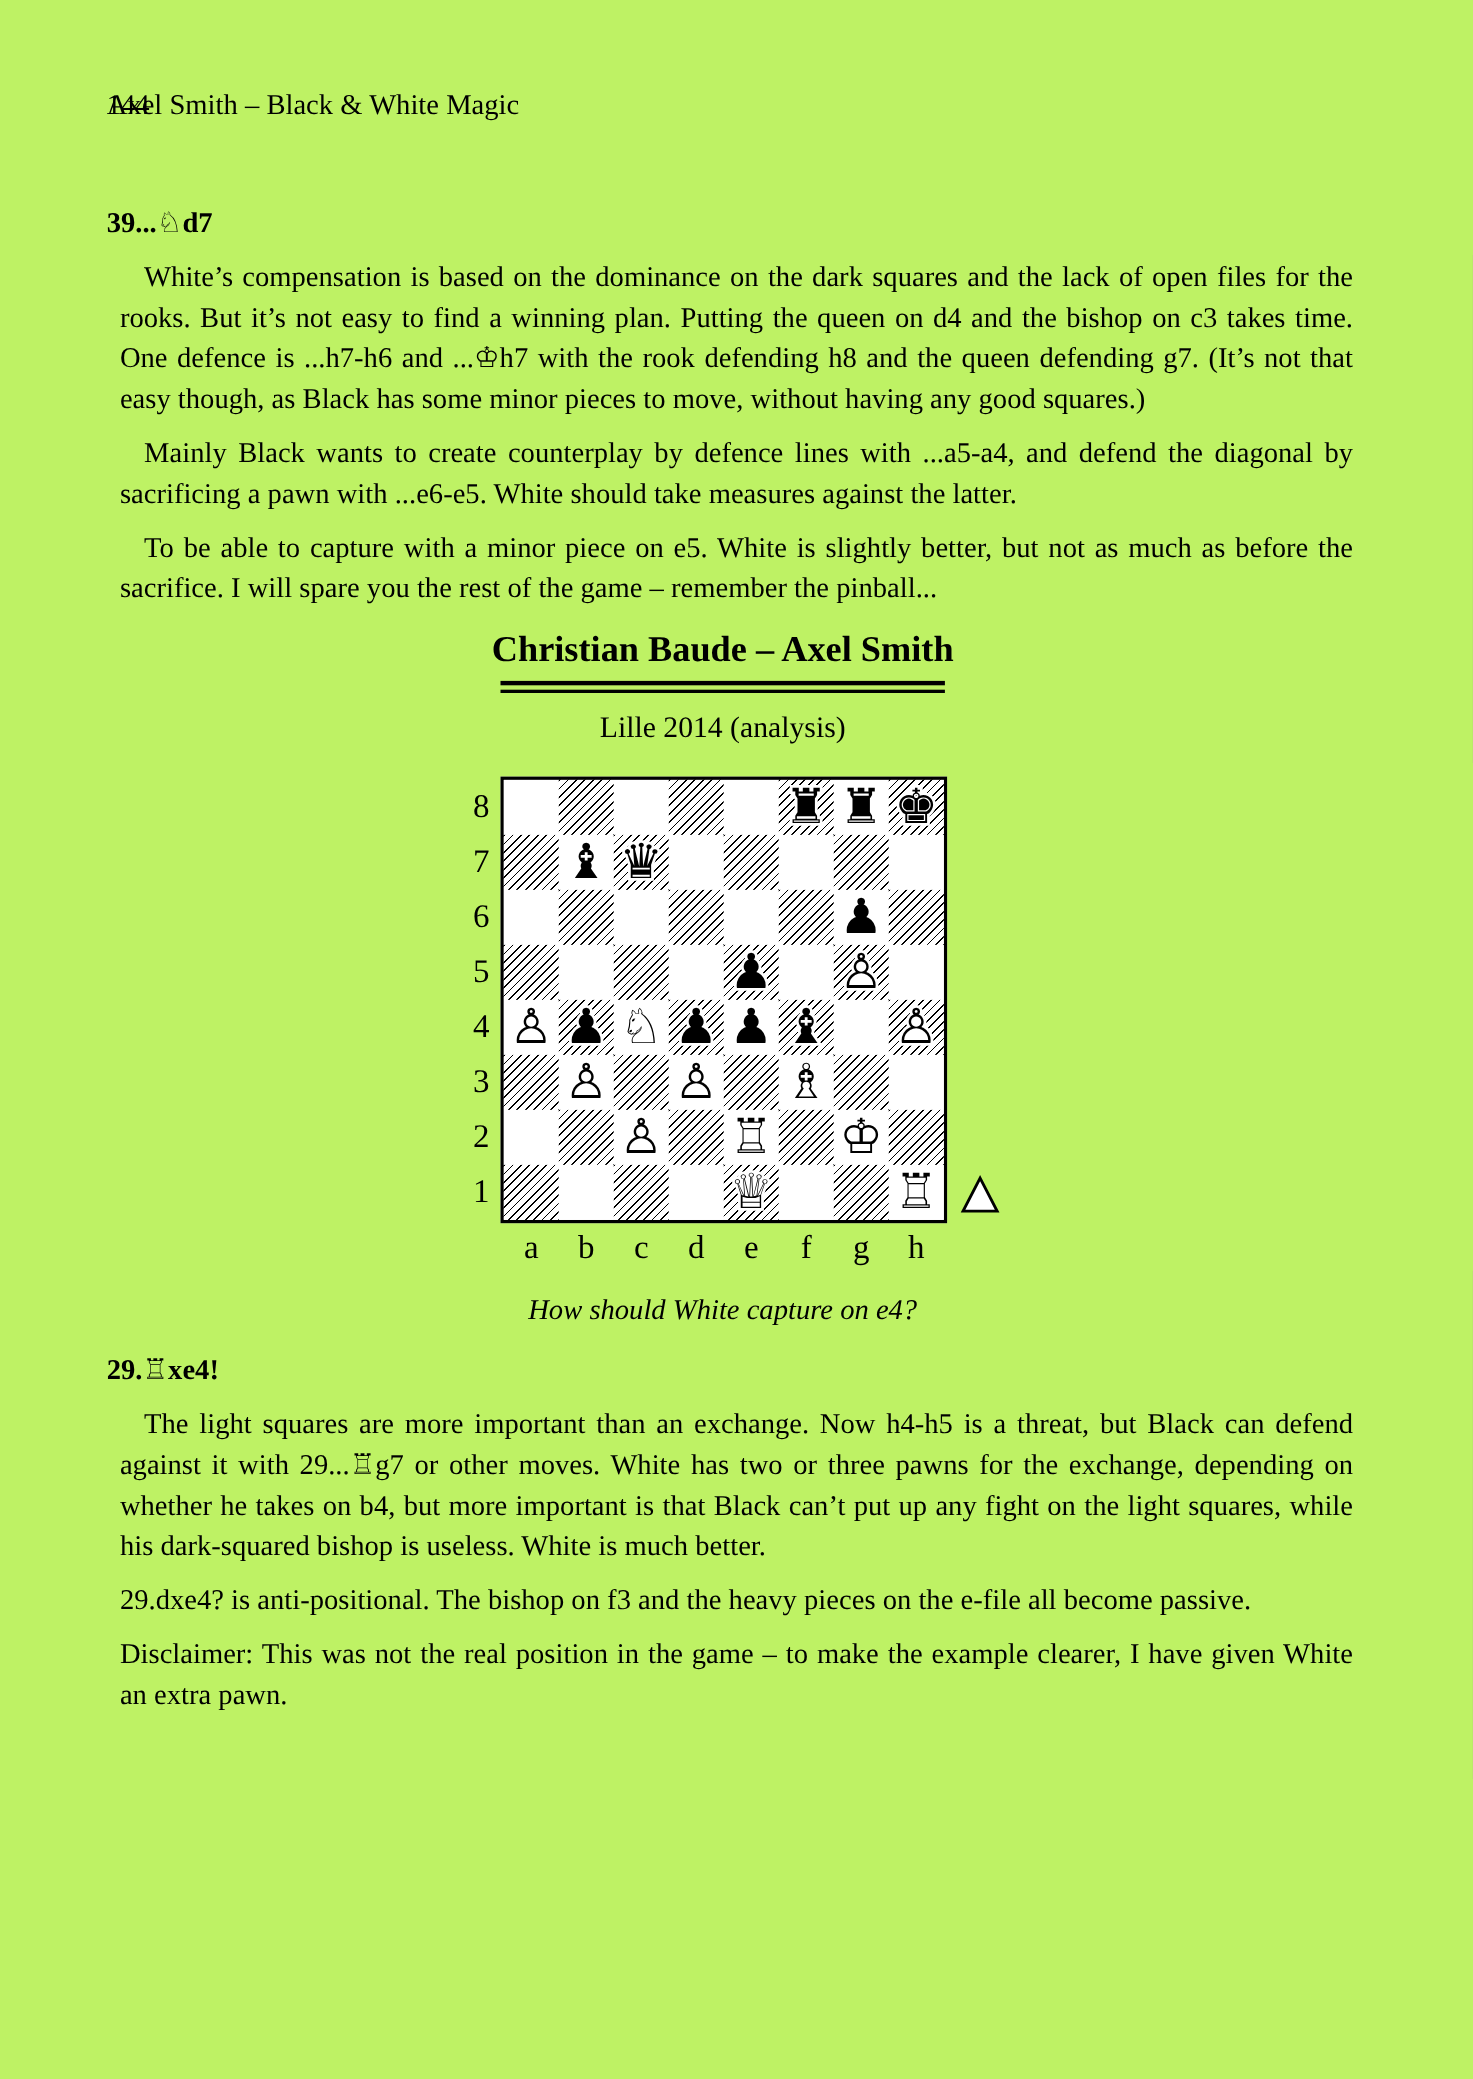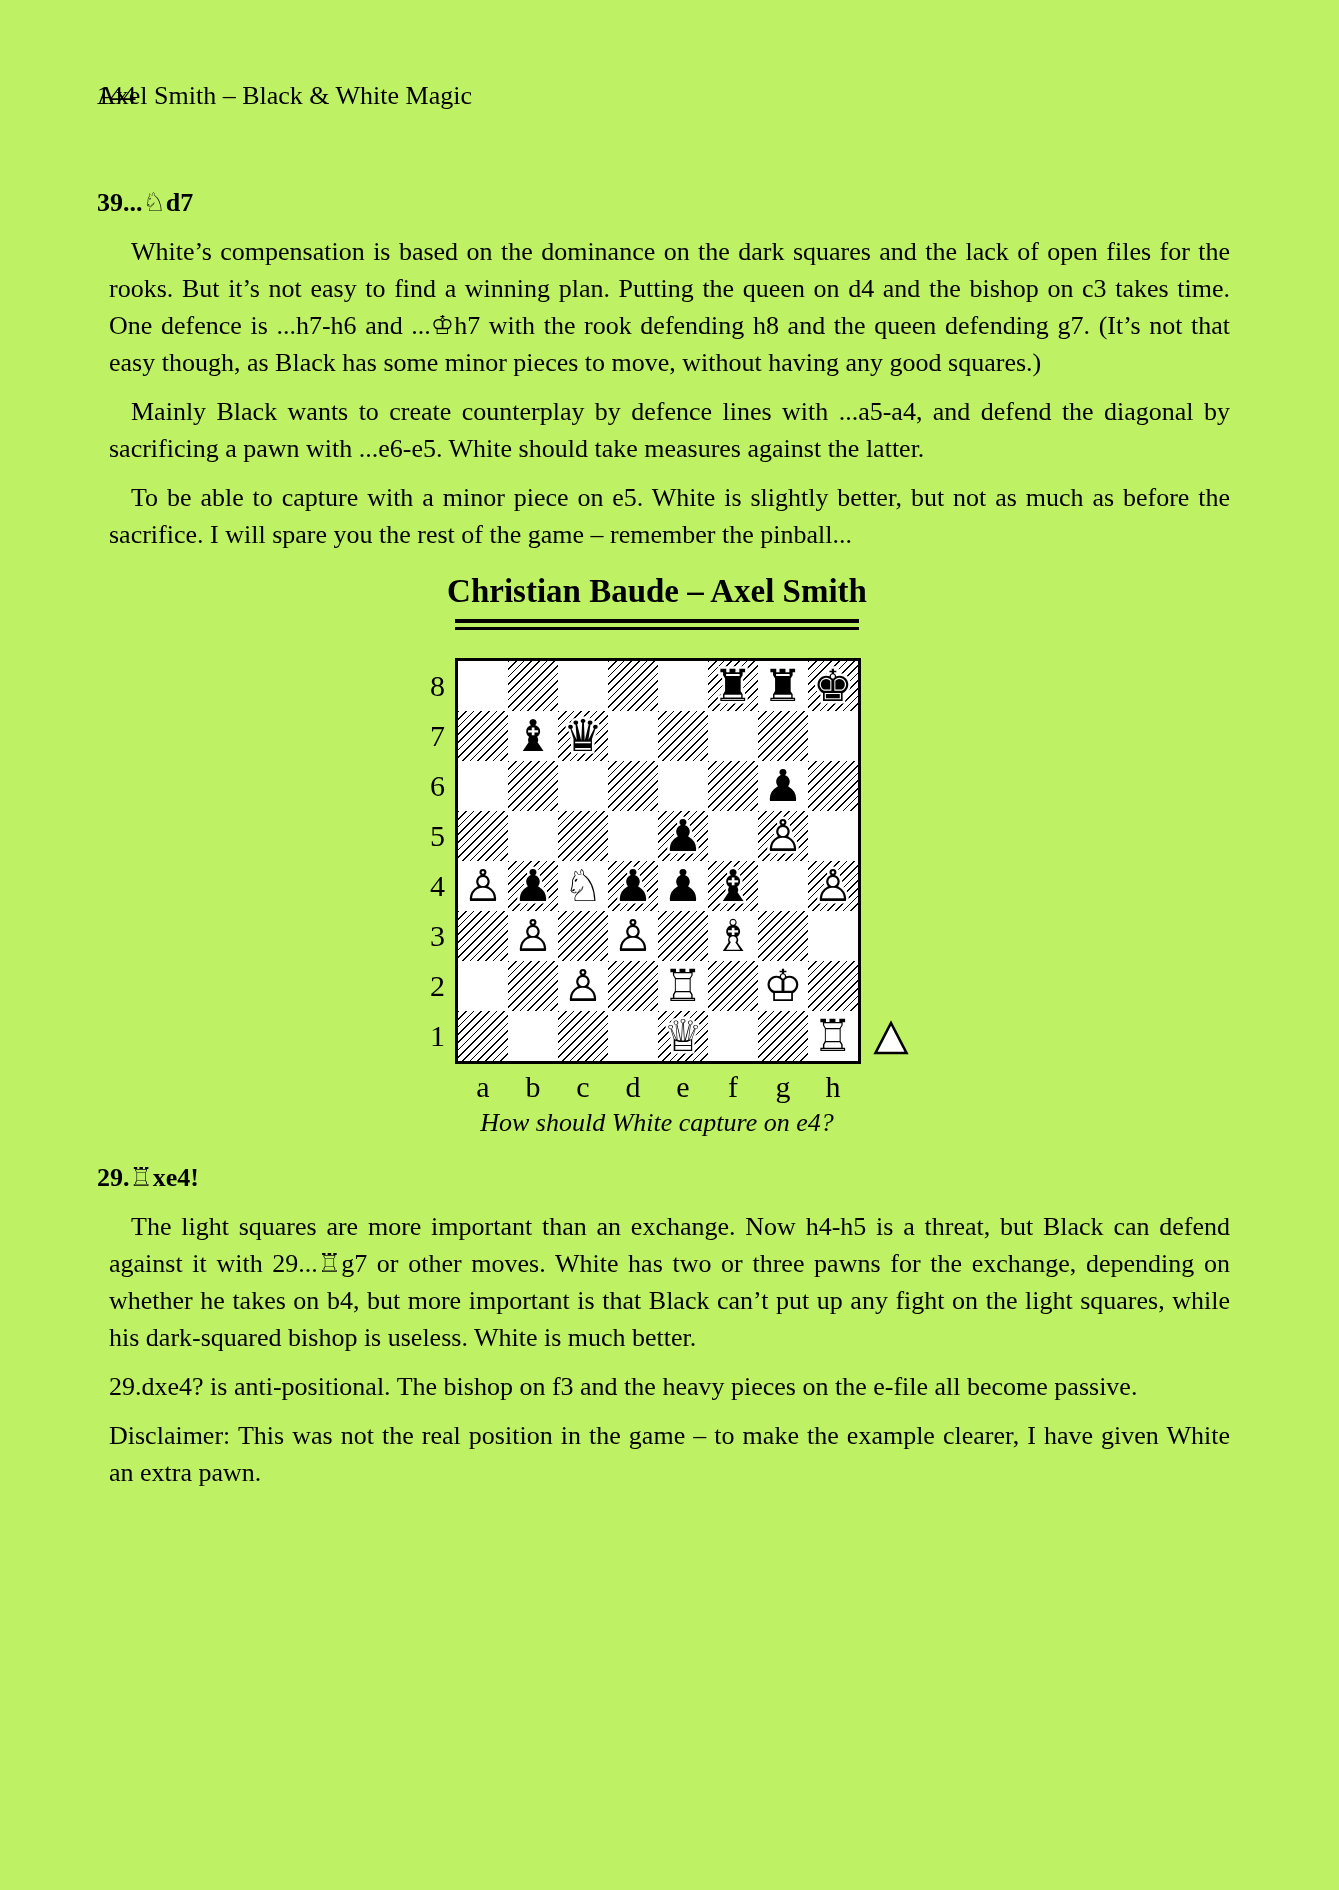--- a/index.html
+++ b/index.html
@@ -26,21 +26,21 @@
   }
   .indent{text-indent:22px;}
   .gap30{margin-top:30px;}
 
   
   .game-block{width:404px;margin-left:358px;}
   .centerline{display:flex;justify-content:center;white-space:nowrap;}
   .players{font-weight:bold;font-size:33px;line-height:36px;margin-top:20px;}
   .rule{margin-top:10px;border-top:4px solid #000;border-bottom:3px solid #000;height:4px;}
   .venue{font-size:27px;line-height:34px;margin-top:14px;}
-  .caption{font-style:italic;font-size:26px;line-height:37px;}
+  .caption{font-style:italic;font-size:26px;line-height:37px;margin-top:20px;}
 
   
   .diagram{position:relative;margin-top:28px;width:406px;height:446px;}
   .board{
     display:grid;grid-template-columns:repeat(8,50px);grid-template-rows:repeat(8,50px);
     border:3px solid #000;width:400px;height:400px;background:#fff;
   }
   .sq{position:relative;width:50px;height:50px;}
   .sq.light{background:#fff;}
   .sq.dark{background:repeating-linear-gradient(135deg,#000 0,#000 1.2px,#fff 1.2px,#fff 5.4px);}
@@ -75,20 +75,21 @@
 
     <div class="move-heading mh-first">39...♘d7</div>
     <p class="body indent">White’s compensation is based on the dominance on the dark squares and the lack of open files for the rooks. But it’s not easy to find a winning plan. Putting the queen on d4 and the bishop on c3 takes time. One defence is ...h7-h6 and ...♔h7 with the rook defending h8 and the queen defending g7. (It’s not that easy though, as Black has some minor pieces to move, without having any good squares.)</p>
     <p class="body indent">Mainly Black wants to create counterplay by defence lines with ...a5-a4, and defend the diagonal by sacrificing a pawn with ...e6-e5. White should take measures against the latter.</p>
 
     <p class="body indent">To be able to capture with a minor piece on e5. White is slightly better, but not as much as before the sacrifice. I will spare you the rest of the game – remember the pinball...</p>
 
     <div class="game-block">
       <div class="players centerline">Christian Baude – Axel Smith</div>
       <div class="rule"></div>
+      <div class="venue centerline">Lille 2014 (analysis)</div>
 
       <div class="diagram">
         <div class="board">
             <div class="sq light"></div>
             <div class="sq dark"></div>
             <div class="sq light"></div>
             <div class="sq dark"></div>
             <div class="sq light"></div>
             <div class="sq dark">
               <span class="piece">

